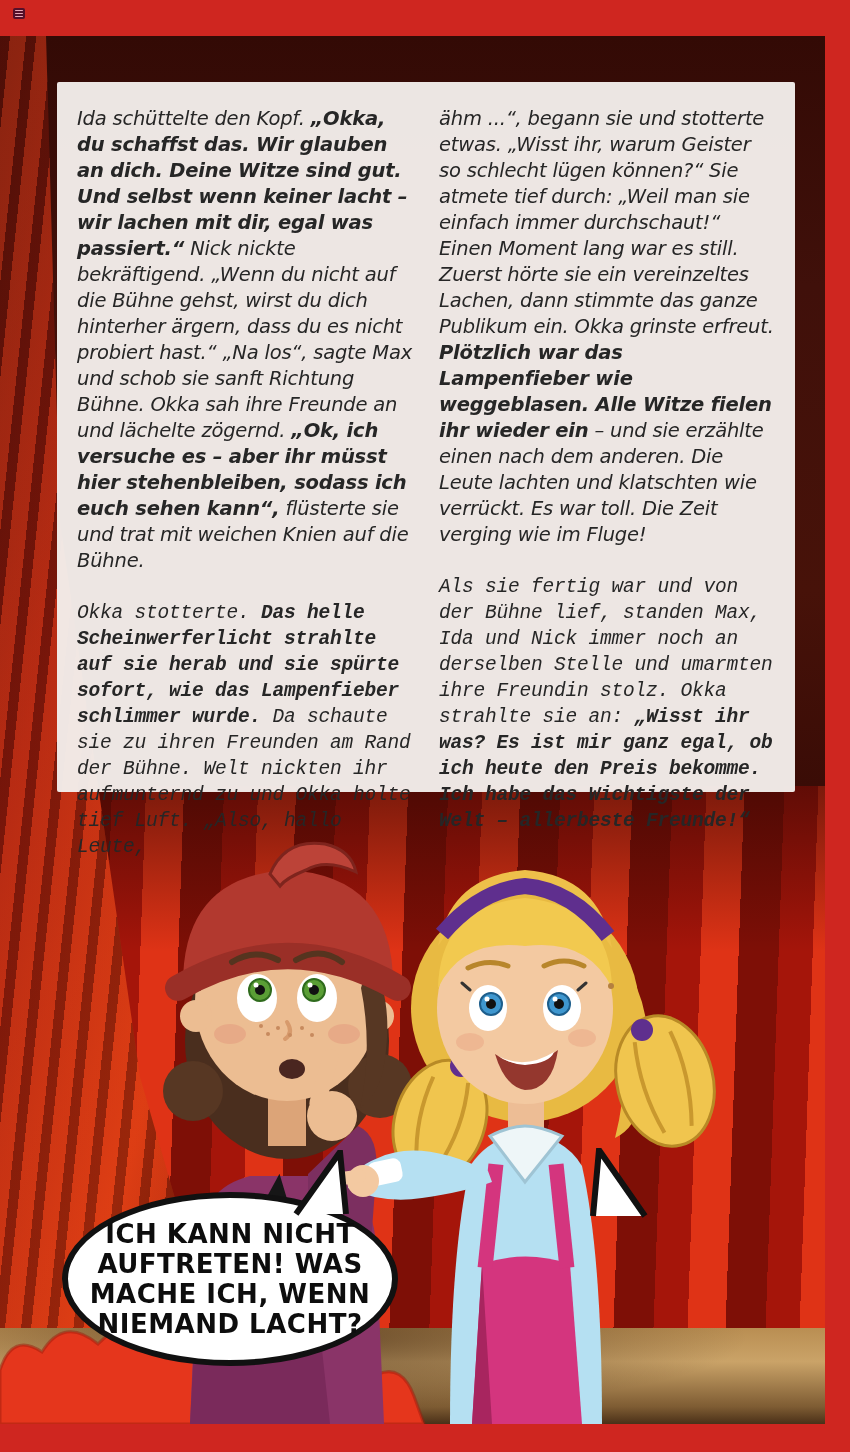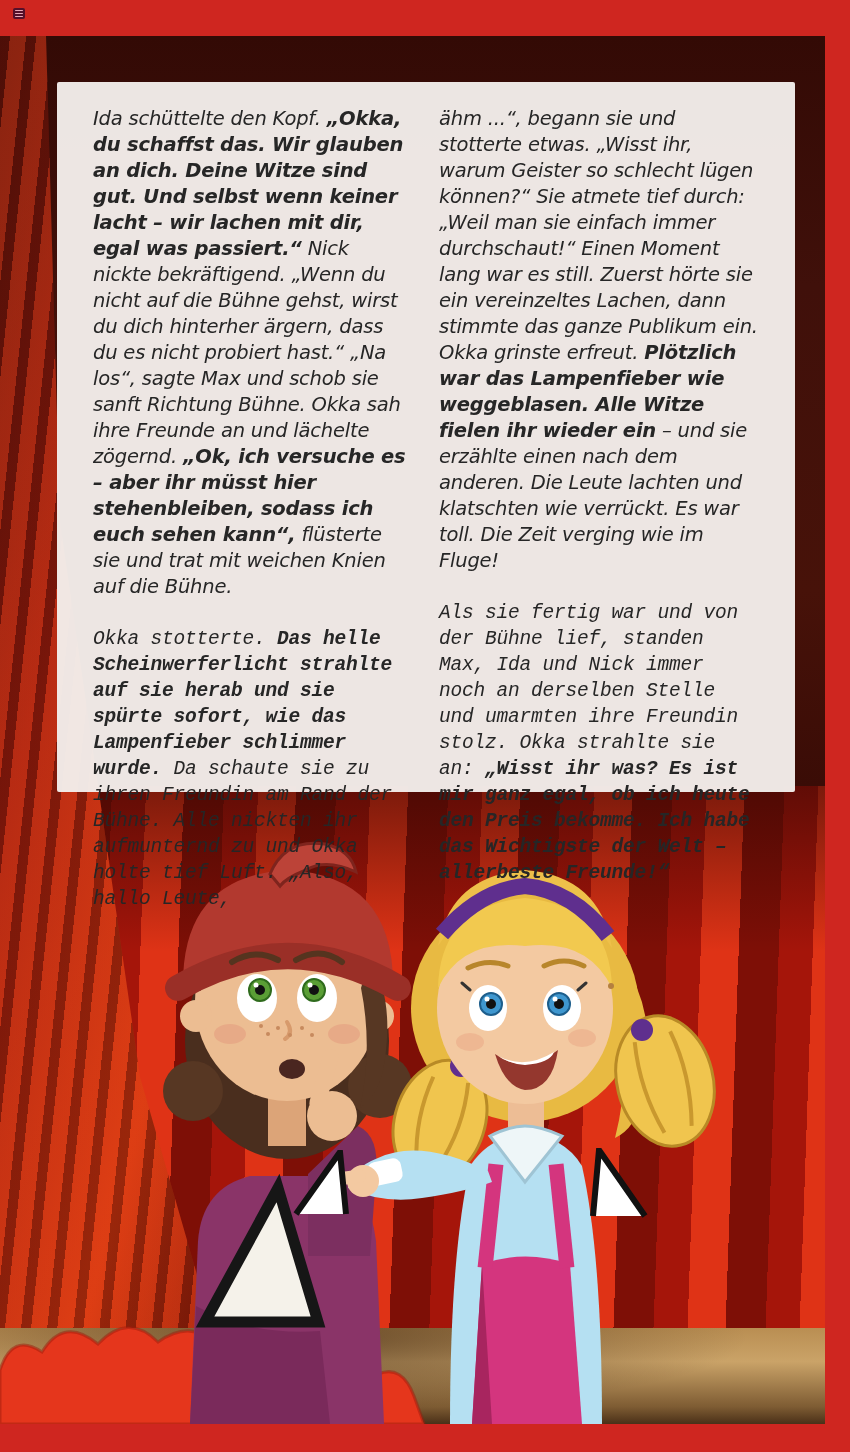--- a/index.html
+++ b/index.html
@@ -24,21 +24,21 @@
   .curtain-left:after{content:"";position:absolute;inset:0;
             background:repeating-linear-gradient(96deg,rgba(0,0,0,.28) 0 10px,rgba(255,96,40,.20) 10px 26px);}
   .floor{position:absolute;left:0;right:0;bottom:0;height:96px;
          background:radial-gradient(ellipse at 38% 10%,rgba(40,20,8,.55),rgba(40,20,8,0) 60%),
                     linear-gradient(180deg,#b98e52 0%,#caa368 35%,#7e5c33 82%,#4a3018 100%);}
   .hem{position:absolute;left:0;bottom:0;z-index:2;}
 
   
   .textbox{position:absolute;left:57px;top:46px;width:738px;height:710px;z-index:4;
            background:rgba(243,237,234,.97);border-radius:2px;box-sizing:border-box;
-           padding:24px 36px;display:flex;gap:26px;}
+           padding:24px 20px;display:flex;gap:26px;}
   .story-col{flex:1;font-style:italic;font-size:19.5px;line-height:26px;color:#262626;
              letter-spacing:-.2px;}
   .story-col p{margin:0 0 26px 0;}
   .story-col p:last-child{margin-bottom:12px;font-family:Liberation Mono, monospace;}
   .story-col .b{font-weight:700;}
 
   
   .characters{position:absolute;left:120px;top:800px;z-index:3;}
 
   
@@ -173,28 +173,34 @@
         <path d="M368,335 Q300,302 258,322 Q232,332 228,352 Q262,368 302,362 Q344,356 372,346 Z" fill="#b5e0f2"></path>
         <rect x="248" y="324" width="34" height="24" rx="8" fill="#fff" transform="rotate(-12 265 336)"></rect>
         <circle cx="243" cy="345" r="16" fill="#f3c9a1"></circle>
         <rect x="198" y="336" width="48" height="13" rx="6" fill="#f3c9a1" transform="rotate(-8 222 342)"></rect>
       </g>
     </svg>
 
     <div class="textbox">
       <div class="story-col">
           <p><span>Ida schüttelte den Kopf. </span><span class="b">„Okka, du schaffst das. Wir glauben an dich. Deine Witze sind gut. Und selbst wenn keiner lacht – wir lachen mit dir, egal was passiert.“</span><span> Nick nickte bekräftigend. „Wenn du nicht auf die Bühne gehst, wirst du dich hinterher ärgern, dass du es nicht probiert hast.“ „Na los“, sagte Max und schob sie sanft Richtung Bühne. Okka sah ihre Freunde an und lächelte zögernd. </span><span class="b">„Ok, ich versuche es – aber ihr müsst hier stehenbleiben, sodass ich euch sehen kann“,</span><span> flüsterte sie und trat mit weichen Knien auf die Bühne.</span></p>
-          <p><span>Okka stotterte. </span><span class="b">Das helle Scheinwerferlicht strahlte auf sie herab und sie spürte sofort, wie das Lampenfieber schlimmer wurde.</span><span> Da schaute sie zu ihren Freundin am Rand der Bühne. Alle nickten ihr aufmunternd zu und Okka holte tief Luft. „Also, hallo Leute,</span></p>
+          <p><span>Okka stotterte. </span><span class="b">Das helle Scheinwerferlicht strahlte auf sie herab und sie spürte sofort, wie das Lampenfieber schlimmer wurde.</span><span> Da schaute sie zu ihren Freunden am Rand der Bühne. Welt nickten ihr aufmunternd zu und Okka holte tief Luft. „Also, hallo Leute,</span></p>
         </div>
       <div class="story-col">
           <p><span>ähm ...“, begann sie und stotterte etwas. „Wisst ihr, warum Geister so schlecht lügen können?“ Sie atmete tief durch: „Weil man sie einfach immer durchschaut!“ Einen Moment lang war es still. Zuerst hörte sie ein vereinzeltes Lachen, dann stimmte das ganze Publikum ein. Okka grinste erfreut. </span><span class="b">Plötzlich war das Lampenfieber wie weggeblasen. Alle Witze fielen ihr wieder ein</span><span> – und sie erzählte einen nach dem anderen. Die Leute lachten und klatschten wie verrückt. Es war toll. Die Zeit verging wie im Fluge!</span></p>
           <p><span>Als sie fertig war und von der Bühne lief, standen Max, Ida und Nick immer noch an derselben Stelle und umarmten ihre Freundin stolz. Okka strahlte sie an: </span><span class="b">„Wisst ihr was? Es ist mir ganz egal, ob ich heute den Preis bekomme. Ich habe das Wichtigste der Welt – allerbeste Freunde!“</span></p>
         </div>
     </div>
 
+    <div class="bubble bubble-left">
+      <span>ICH KANN NICHT
+AUFTRETEN! WAS
+MACHE ICH, WENN
+NIEMAND LACHT?</span>
+    </div>
     <svg class="tail tail-left" width="66" height="66" viewBox="0 0 66 66">
       <path d="M8,64 L52,2 L58,64" fill="#fff" stroke="#111" stroke-width="6"></path>
     </svg>
 
     <svg class="tail tail-right" width="66" height="70" viewBox="0 0 66 70">
       <path d="M60,68 L14,2 L8,68" fill="#fff" stroke="#111" stroke-width="6"></path>
     </svg>
 
   </div>
 </div>

